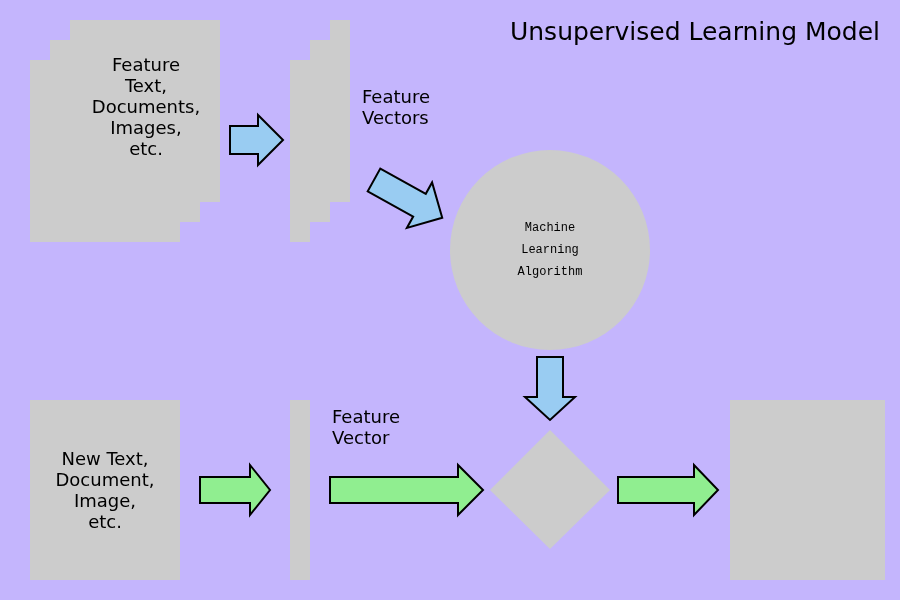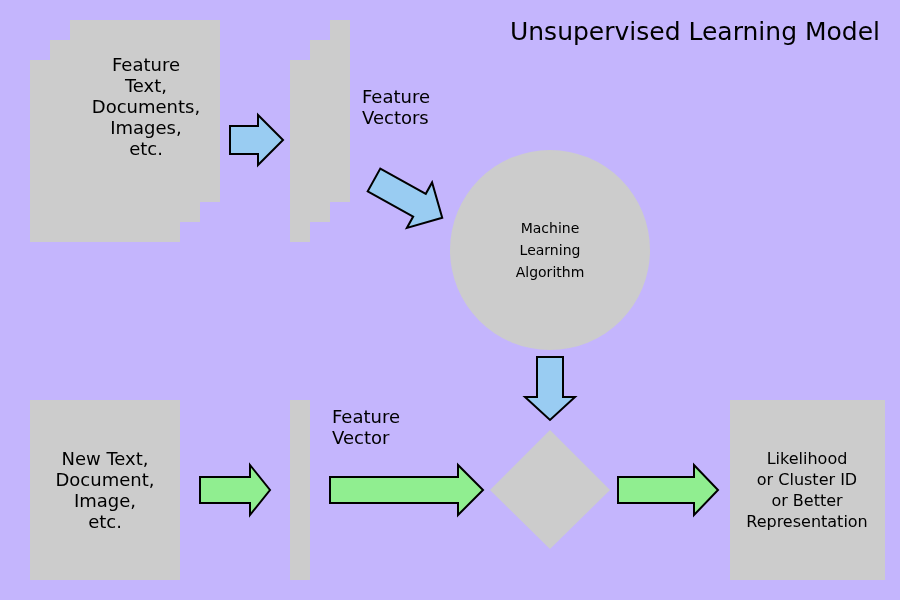--- a/index.html
+++ b/index.html
@@ -32,21 +32,21 @@
     left: 500px;
     top: 18px;
     width: 390px;
     font-size: 25px;
     line-height: 1.1;
     text-align: center;
     white-space: nowrap;
   }
   .lbl-training   { left: 70px;  top: 54px;  width: 152px; font-size: 18px; line-height: 21px; }
   .lbl-featvecs   { left: 362px; top: 86px;  width: 110px; font-size: 18px; line-height: 21px; }
-  .lbl-mlalgo     { left: 460px; top: 217px; width: 180px; font-size: 14px; line-height: 22px; }
+  .lbl-mlalgo     { left: 460px; top: 217px; width: 180px; font-size: 12px; line-height: 22px; font-family: Liberation Mono, monospace; }
   .lbl-predictive { left: 488px; top: 468px; width: 124px; font-size: 16px; line-height: 21px; }
   .lbl-newdoc     { left: 30px;  top: 448px; width: 150px; font-size: 18px; line-height: 21px; }
   .lbl-featvec    { left: 332px; top: 406px; width: 110px; font-size: 18px; line-height: 21px; }
   .lbl-output     { left: 728px; top: 448px; width: 158px; font-size: 16px; line-height: 21px; }
   .arrow {
     stroke: #000000;
     stroke-width: 2;
     stroke-linejoin: miter;
   }
 </style>
@@ -109,17 +109,13 @@
 
 
   <div class="label center lbl-newdoc">New Text,
 Document,
 Image,
 etc.</div>
 
   <div class="label lbl-featvec">Feature
 Vector</div>
 
-  <div class="label center lbl-output">Likelihood
-or Cluster ID
-or Better
-Representation</div>
 </div>
 
 </body></html>

